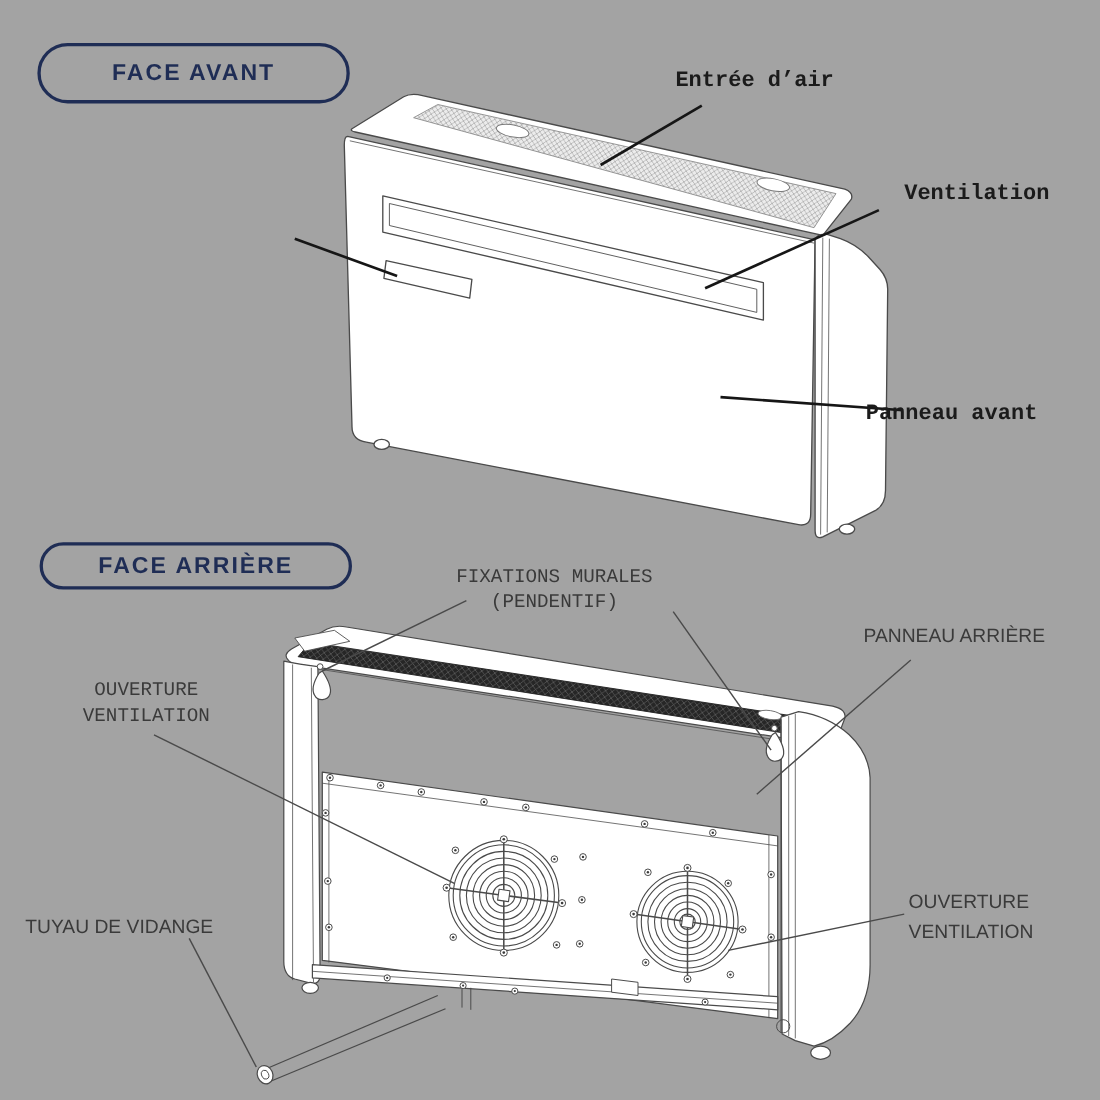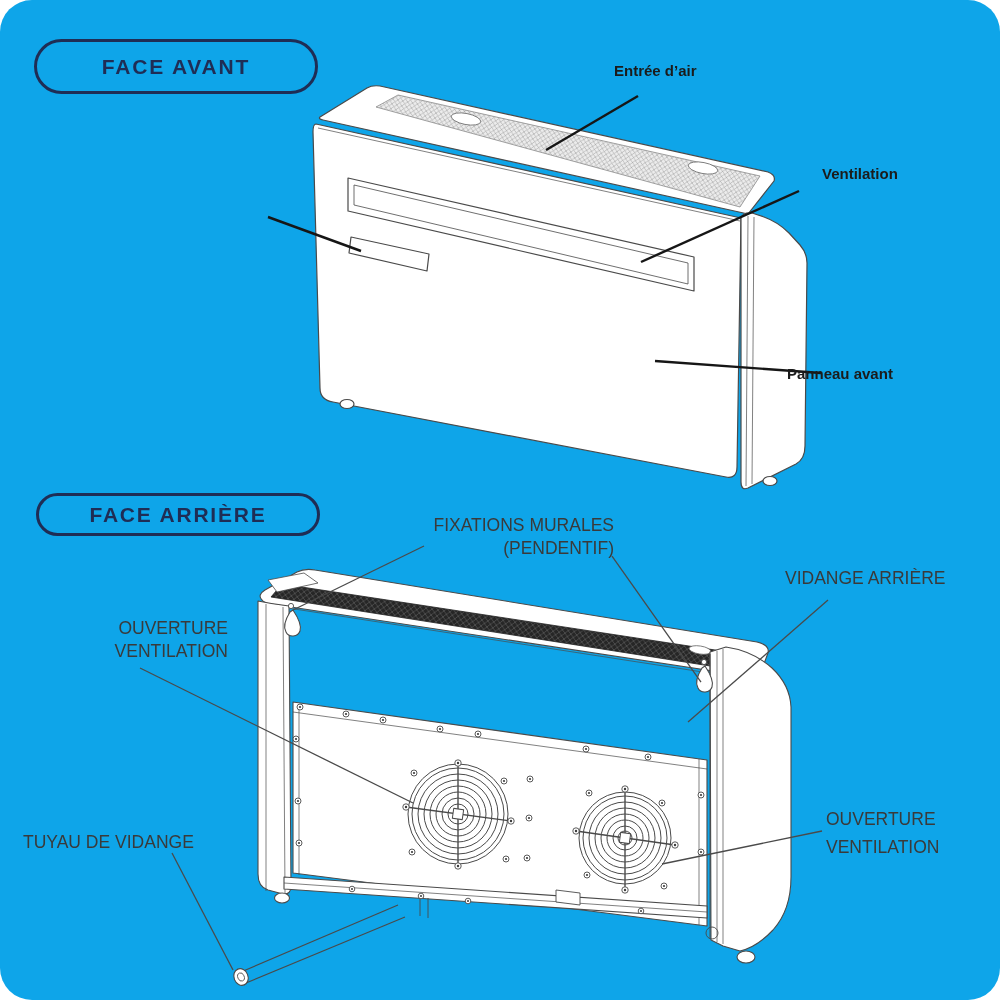--- a/index.html
+++ b/index.html
@@ -1,37 +1,37 @@
 <!DOCTYPE html>
 <html style="--badge_navy: #1f2d55; --front_label: #1b1b1b; --rear_label: #3a3a3a; --diagram_line: #4a4a4a; --grille_dark: #262626;"><head>
 <meta charset="utf-8">
 <style>
   html,body { margin:0; padding:0; background:#ffffff; }
   .canvas {
-    position:relative; width:1000px; height:1000px; background:#0ea5e9;
-    font-family:"Liberation Sans", sans-serif; overflow:hidden;border-radius:32px;
+    position:relative; width:1000px; height:1000px; background:#a3a3a3;
+    font-family:"Liberation Sans", sans-serif; overflow:hidden;
   }
   svg.diagram { position:absolute; left:0; top:0; width:1000px; height:1000px; }
   .badge {
     position:absolute; box-sizing:border-box;
     border:3.5px solid var(--badge_navy, #1f2d55);
     border-radius:30px;
     display:flex; align-items:center; justify-content:center;
     font-weight:bold; font-size:21px; letter-spacing:1.8px;
     color:var(--badge_navy, #1f2d55);
   }
   .lbl-front {
-    position:absolute; font-weight:bold; font-size:15px;
-    color:var(--front_label, #1b1b1b); white-space:nowrap;
+    position:absolute; font-weight:bold; font-size:20px;
+    color:var(--front_label, #1b1b1b); white-space:nowrap;font-family:Liberation Mono, monospace;
   }
   .lbl-rear {
     position:absolute; font-size:17.5px; font-weight:400;
     color:var(--rear_label, #3a3a3a); white-space:nowrap; line-height:1.32;
   }
-  .center { text-align:right; }
+  .center { text-align:center;font-family:Liberation Mono, monospace; }
   .right-lines { text-align:left; line-height:1.62; }
 </style>
 </head>
 <body>
 
 <div class="canvas">
 
   <svg class="diagram" viewBox="0 0 1000 1000">
     <defs>
       <pattern id="meshLight" patternUnits="userSpaceOnUse" width="5" height="5" patternTransform="rotate(12)">
@@ -254,21 +254,21 @@
 
   <div class="lbl-front" style="left:787px; top:365px;">Panneau avant</div>
 
   <div class="badge" style="left:36px; top:493px; width:284px; height:43px;">FACE ARRIÈRE</div>
 
   <div class="lbl-rear center" style="left:394px; top:514px; width:220px;">
     <span>FIXATIONS MURALES</span><br>
     <span>(PENDENTIF)</span>
   </div>
 
-  <div class="lbl-rear" style="left:785px; top:567px;">VIDANGE ARRIÈRE</div>
+  <div class="lbl-rear" style="left:785px; top:567px;">PANNEAU ARRIÈRE</div>
 
   <div class="lbl-rear center" style="left:38px; top:617px; width:190px;">
     <span>OUVERTURE</span><br>
     <span>VENTILATION</span>
   </div>
 
   <div class="lbl-rear" style="left:23px; top:831px;">TUYAU DE VIDANGE</div>
 
   <div class="lbl-rear right-lines" style="left:826px; top:805px;">
     <span>OUVERTURE</span><br>

